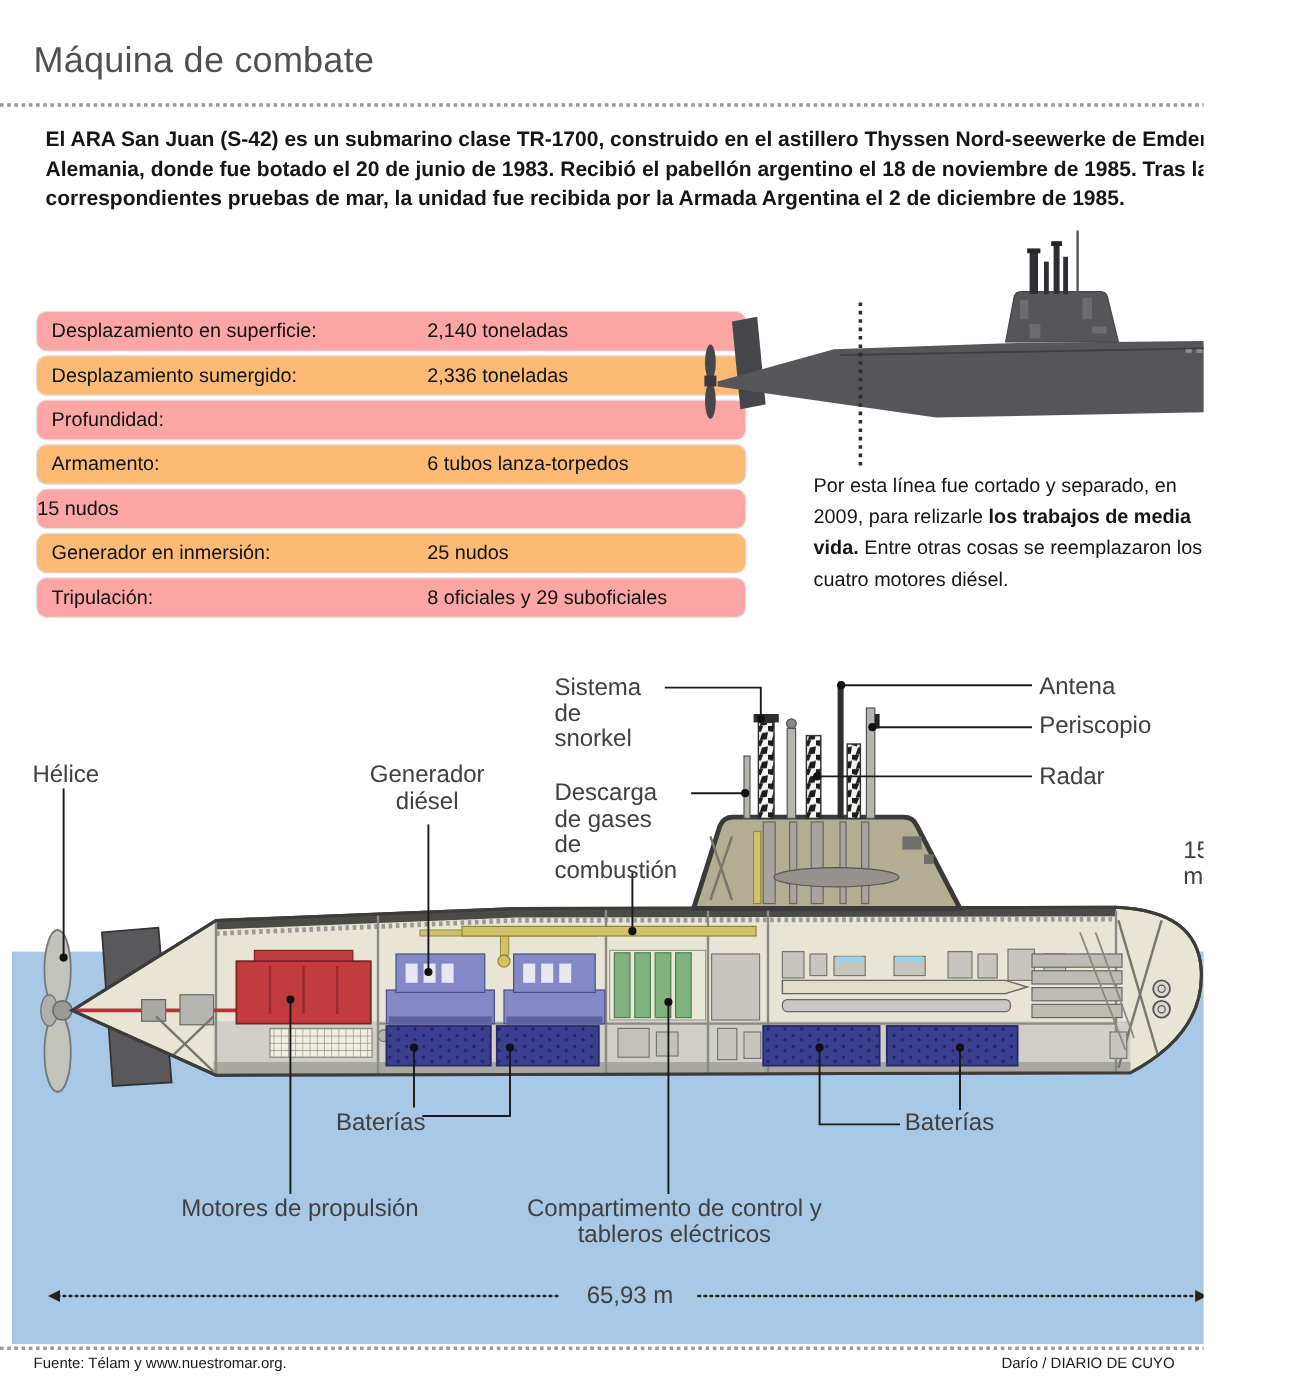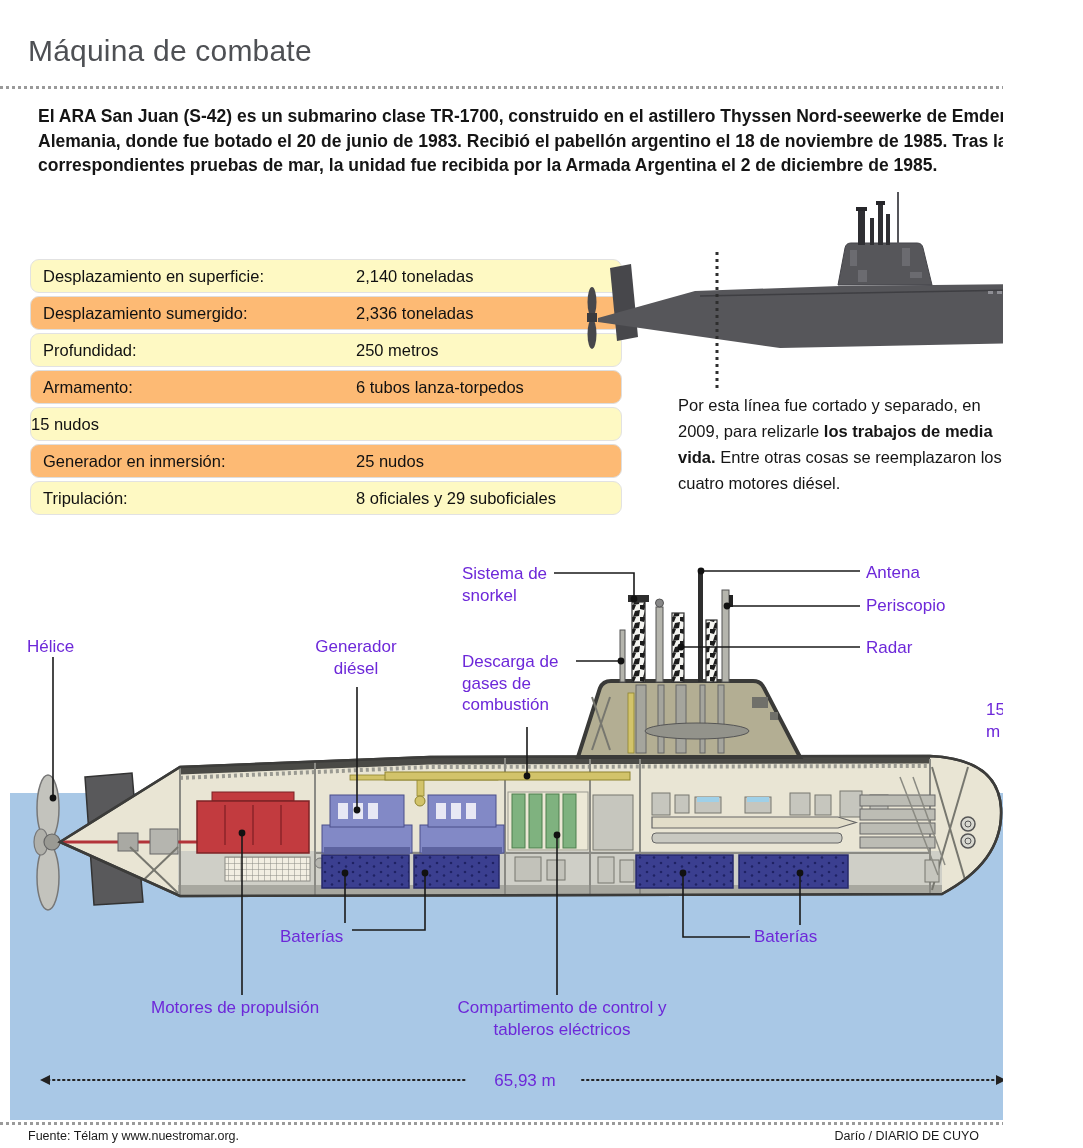--- a/index.html
+++ b/index.html
@@ -6,27 +6,27 @@
   .page{position:relative;width:1003px;height:1148px;background:#fff;overflow:hidden;
         font-family:"Liberation Sans","DejaVu Sans",sans-serif;color:#111;border-radius:19px;}
   .abs{position:absolute;}
   .page-title{left:28px;top:34px;font-size:30px;color:#4e5054;letter-spacing:.2px;}
   .dotted-rule{left:0;width:1083px;border-top:3px dotted #9a9a9a;height:0;}
   .intro{left:38px;top:104px;width:1014px;font-size:17.5px;line-height:24.6px;font-weight:bold;color:#151515;}
   
   .specs{left:30px;top:259px;width:592px;}
   .spec-row{display:flex;align-items:center;height:32px;margin-bottom:3px;border-radius:9px;
             border:1px solid #dedede;background:#fdba74;font-size:16.5px;}
-  .spec-row.alt{background:#fef9c3;border-color:#e2e2e2;}
+  .spec-row.alt{background:#fca5a5;border-color:#e2e2e2;}
   .spec-label{padding-left:12px;width:313px;}
   .spec-value{flex:1;}
   
   .cut-note{left:678px;top:392px;width:348px;font-size:16.5px;line-height:26px;color:#151515;}
   
-  .dlabel{font-size:17px;line-height:21.5px;color:#6d28d9;white-space:normal;}
+  .dlabel{font-size:20px;line-height:21.5px;color:#404040;white-space:normal;}
   .ctr{text-align:center;}
   .footer-rule{left:0;top:1122px;width:1083px;border-top:3px dotted #9a9a9a;height:0;}
   .footer-left{left:28px;top:1129px;font-size:12.5px;color:#1a1a1a;}
   .footer-right{right:24px;top:1129px;font-size:12.5px;color:#1a1a1a;}
   svg{display:block;}
 </style>
 </head>
 <body>
 
 <div class="page">
@@ -40,21 +40,20 @@
     <div class="spec-row alt">
         <span class="spec-label">Desplazamiento en superficie:</span>
         <span class="spec-value">2,140 toneladas</span>
       </div>
     <div class="spec-row">
         <span class="spec-label">Desplazamiento sumergido:</span>
         <span class="spec-value">2,336 toneladas</span>
       </div>
     <div class="spec-row alt">
         <span class="spec-label">Profundidad:</span>
-        <span class="spec-value">250 metros</span>
       </div>
     <div class="spec-row">
         <span class="spec-label">Armamento:</span>
         <span class="spec-value">6 tubos lanza-torpedos</span>
       </div>
     <div class="spec-row alt">
         <span class="spec-value">15 nudos</span>
       </div>
     <div class="spec-row">
         <span class="spec-label">Generador en inmersión:</span>

